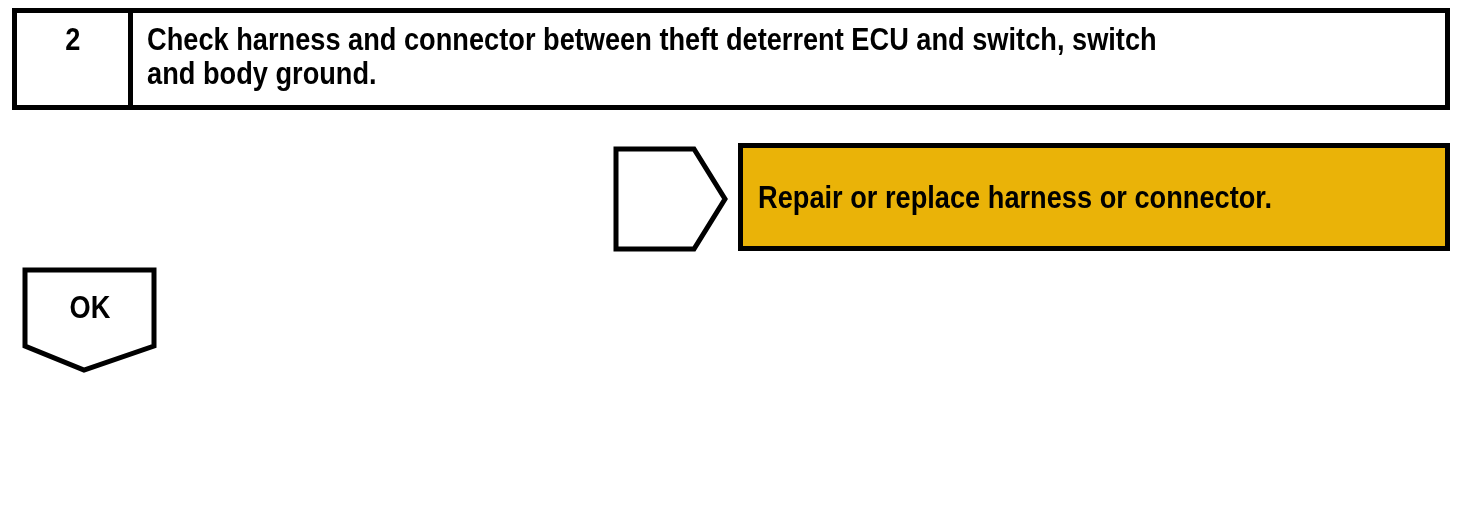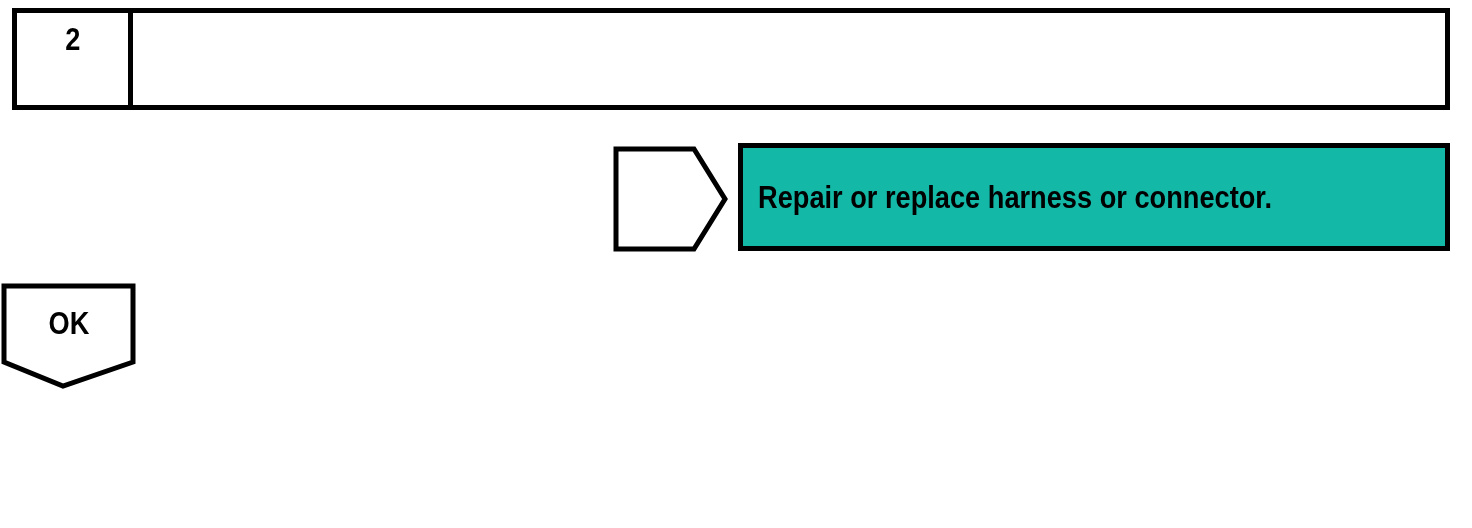--- a/index.html
+++ b/index.html
@@ -55,33 +55,33 @@
 
   
   .connector { position: absolute; }
   .connector svg { position: absolute; left: 0; top: 0; }
   .conn-ng { left: 613px; top: 146px; width: 115px; height: 106px; }
   .conn-ng .conn-label {
     position: absolute; left: 14px; top: 0;
     width: 80px; height: 106px;
     display: flex; align-items: center; justify-content: center;
   }
-  .conn-ok { left: 1px; top: 267px; width: 135px; height: 106px; margin-top: 16px; }
+  .conn-ok { left: 22px; top: 267px; width: 135px; height: 106px; }
   .conn-ok .conn-label {
     position: absolute; left: 0; top: 0;
     width: 135px; height: 80px;
     display: flex; align-items: center; justify-content: center;
   }
 
   
   .result-box {
     position: absolute;
     border: 5px solid #000;
     box-sizing: border-box;
-    background: #14b8a6;
+    background: #eab308;
   }
   .result-ng {
     left: 738px; top: 143px;
     width: 712px; height: 108px;
     display: flex; align-items: center;
     padding-left: 15px;
   }
   .result-ok {
     left: 10px; top: 415px;
     width: 708px; height: 104px;
@@ -89,20 +89,23 @@
   }
 </style>
 </head>
 <body>
 
 <div class="canvas">
 
   <div class="step-box">
     <div class="step-num">
       <span class="txt sq">2</span>
+    </div>
+    <div class="step-instruction">
+      <div class="txt wrap">Check harness and connector between theft deterrent ECU and switch, switch and body ground.</div>
     </div>
   </div>
 
   <div class="connector conn-ng">
     <svg width="115" height="106" viewBox="0 0 115 106">
       <polygon points="3,3 81,3 112,53 81,103 3,103" fill="#ffffff" stroke="#000000" stroke-width="5" stroke-linejoin="miter"></polygon>
     </svg>
   </div>
 
   <div class="result-box result-ng">

